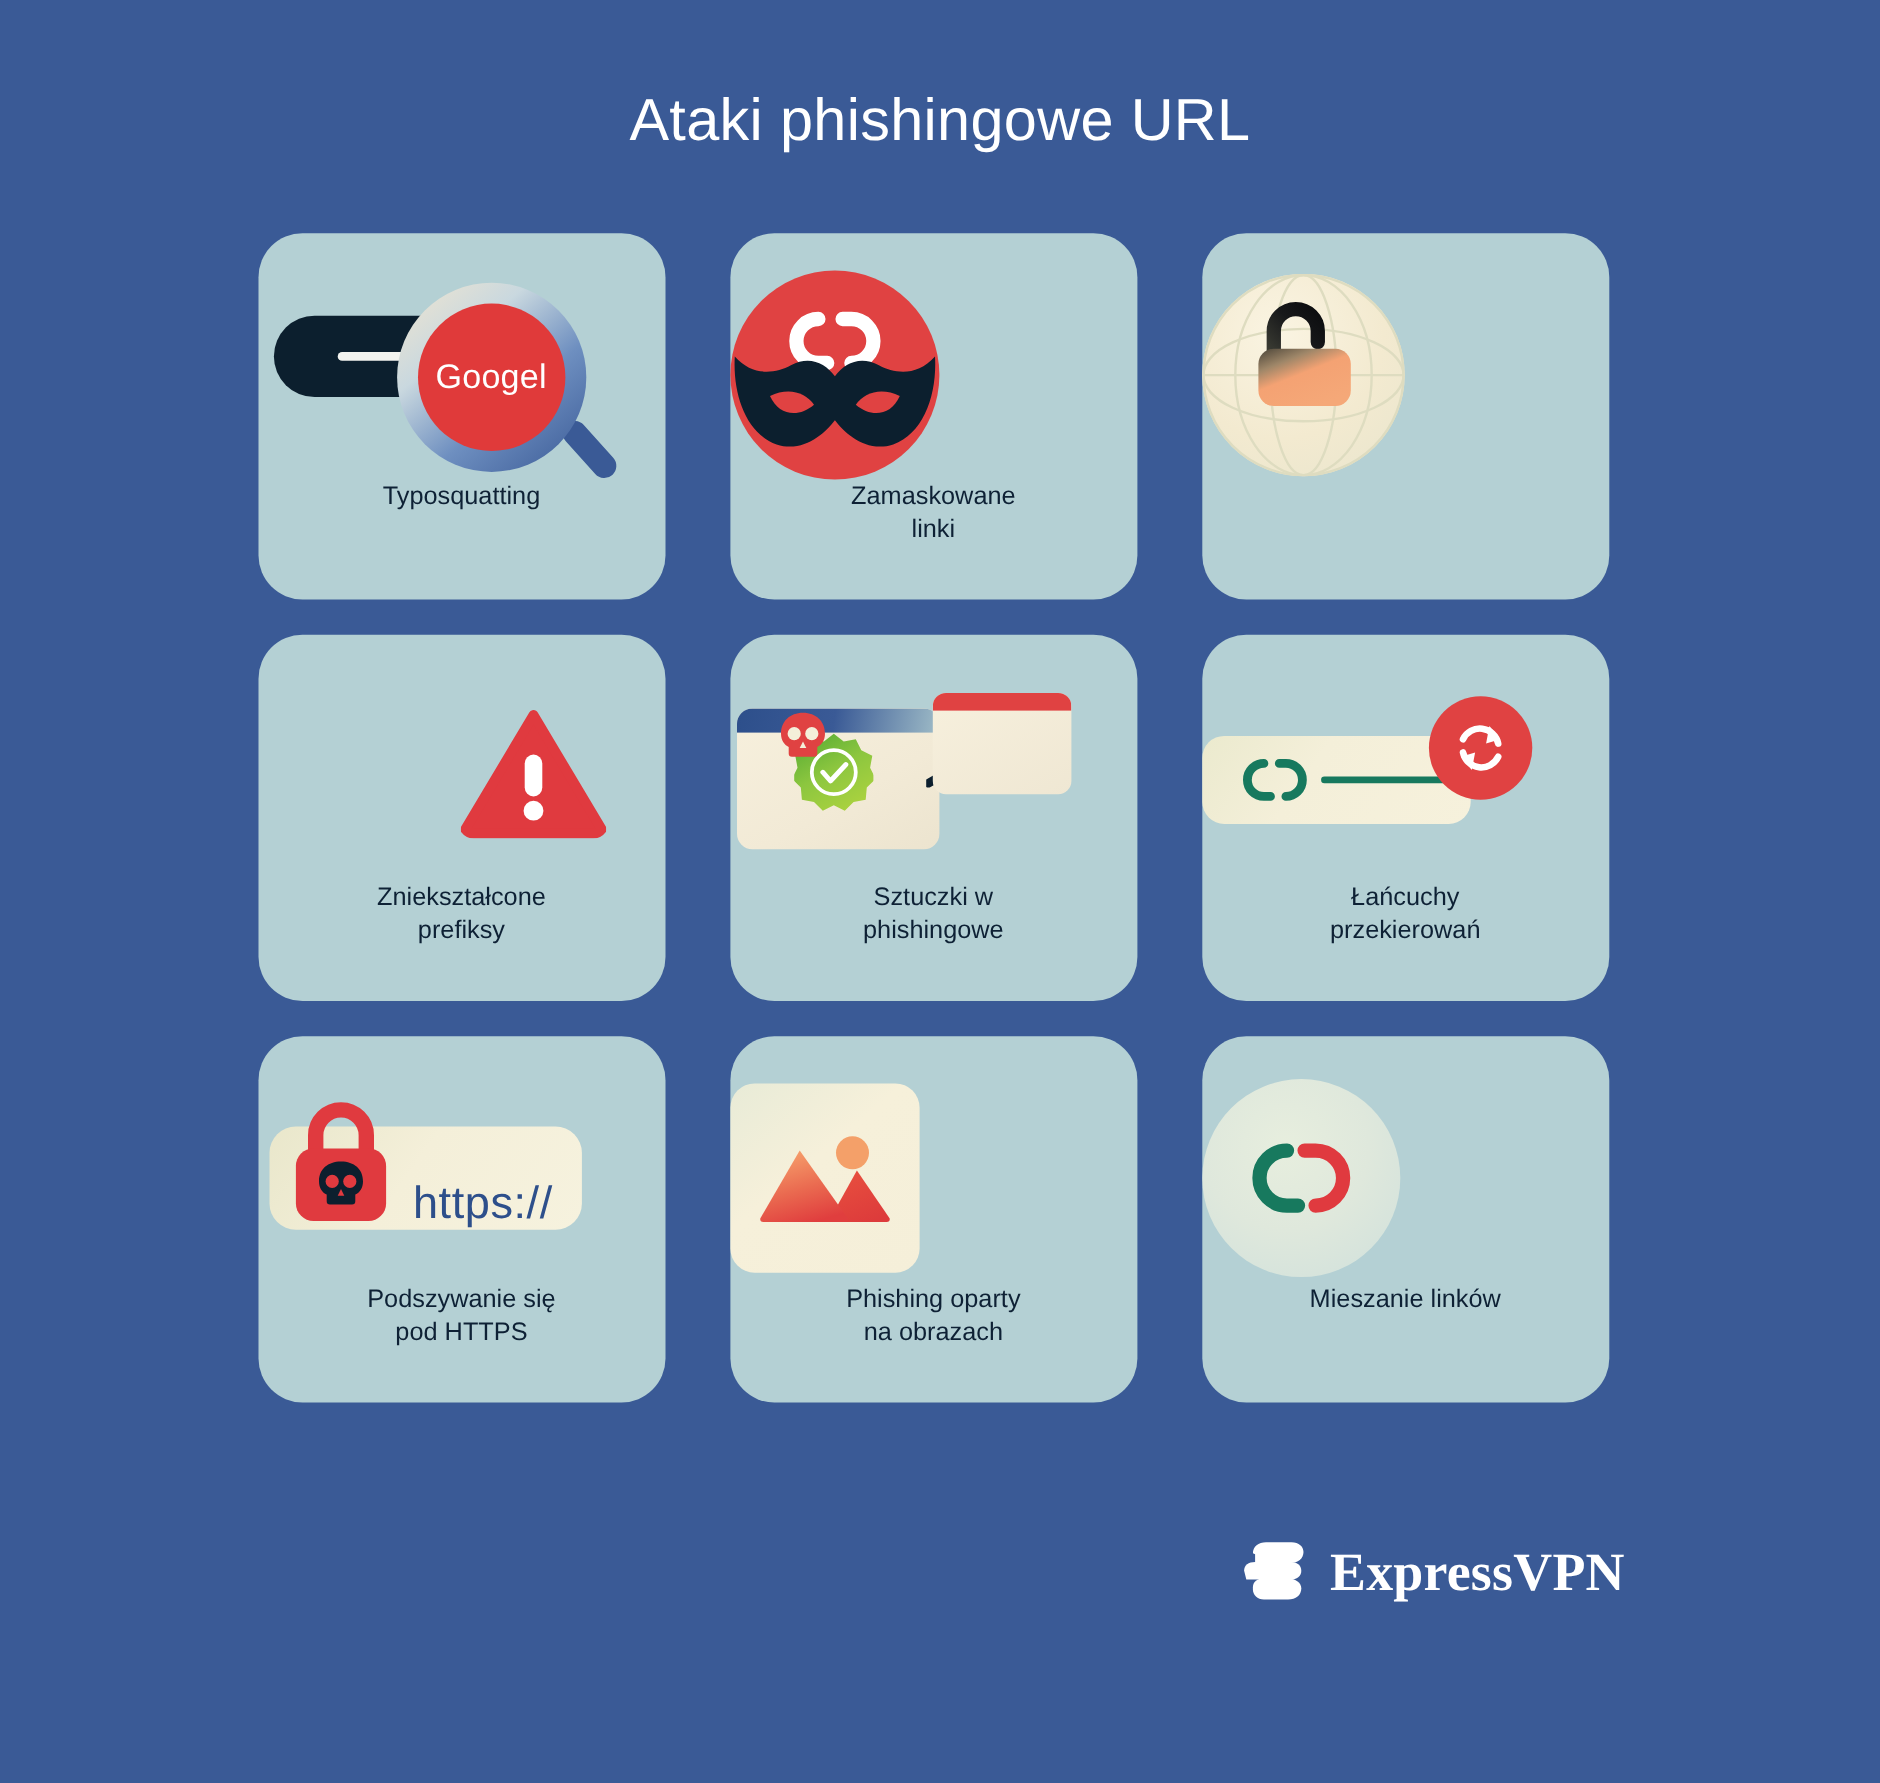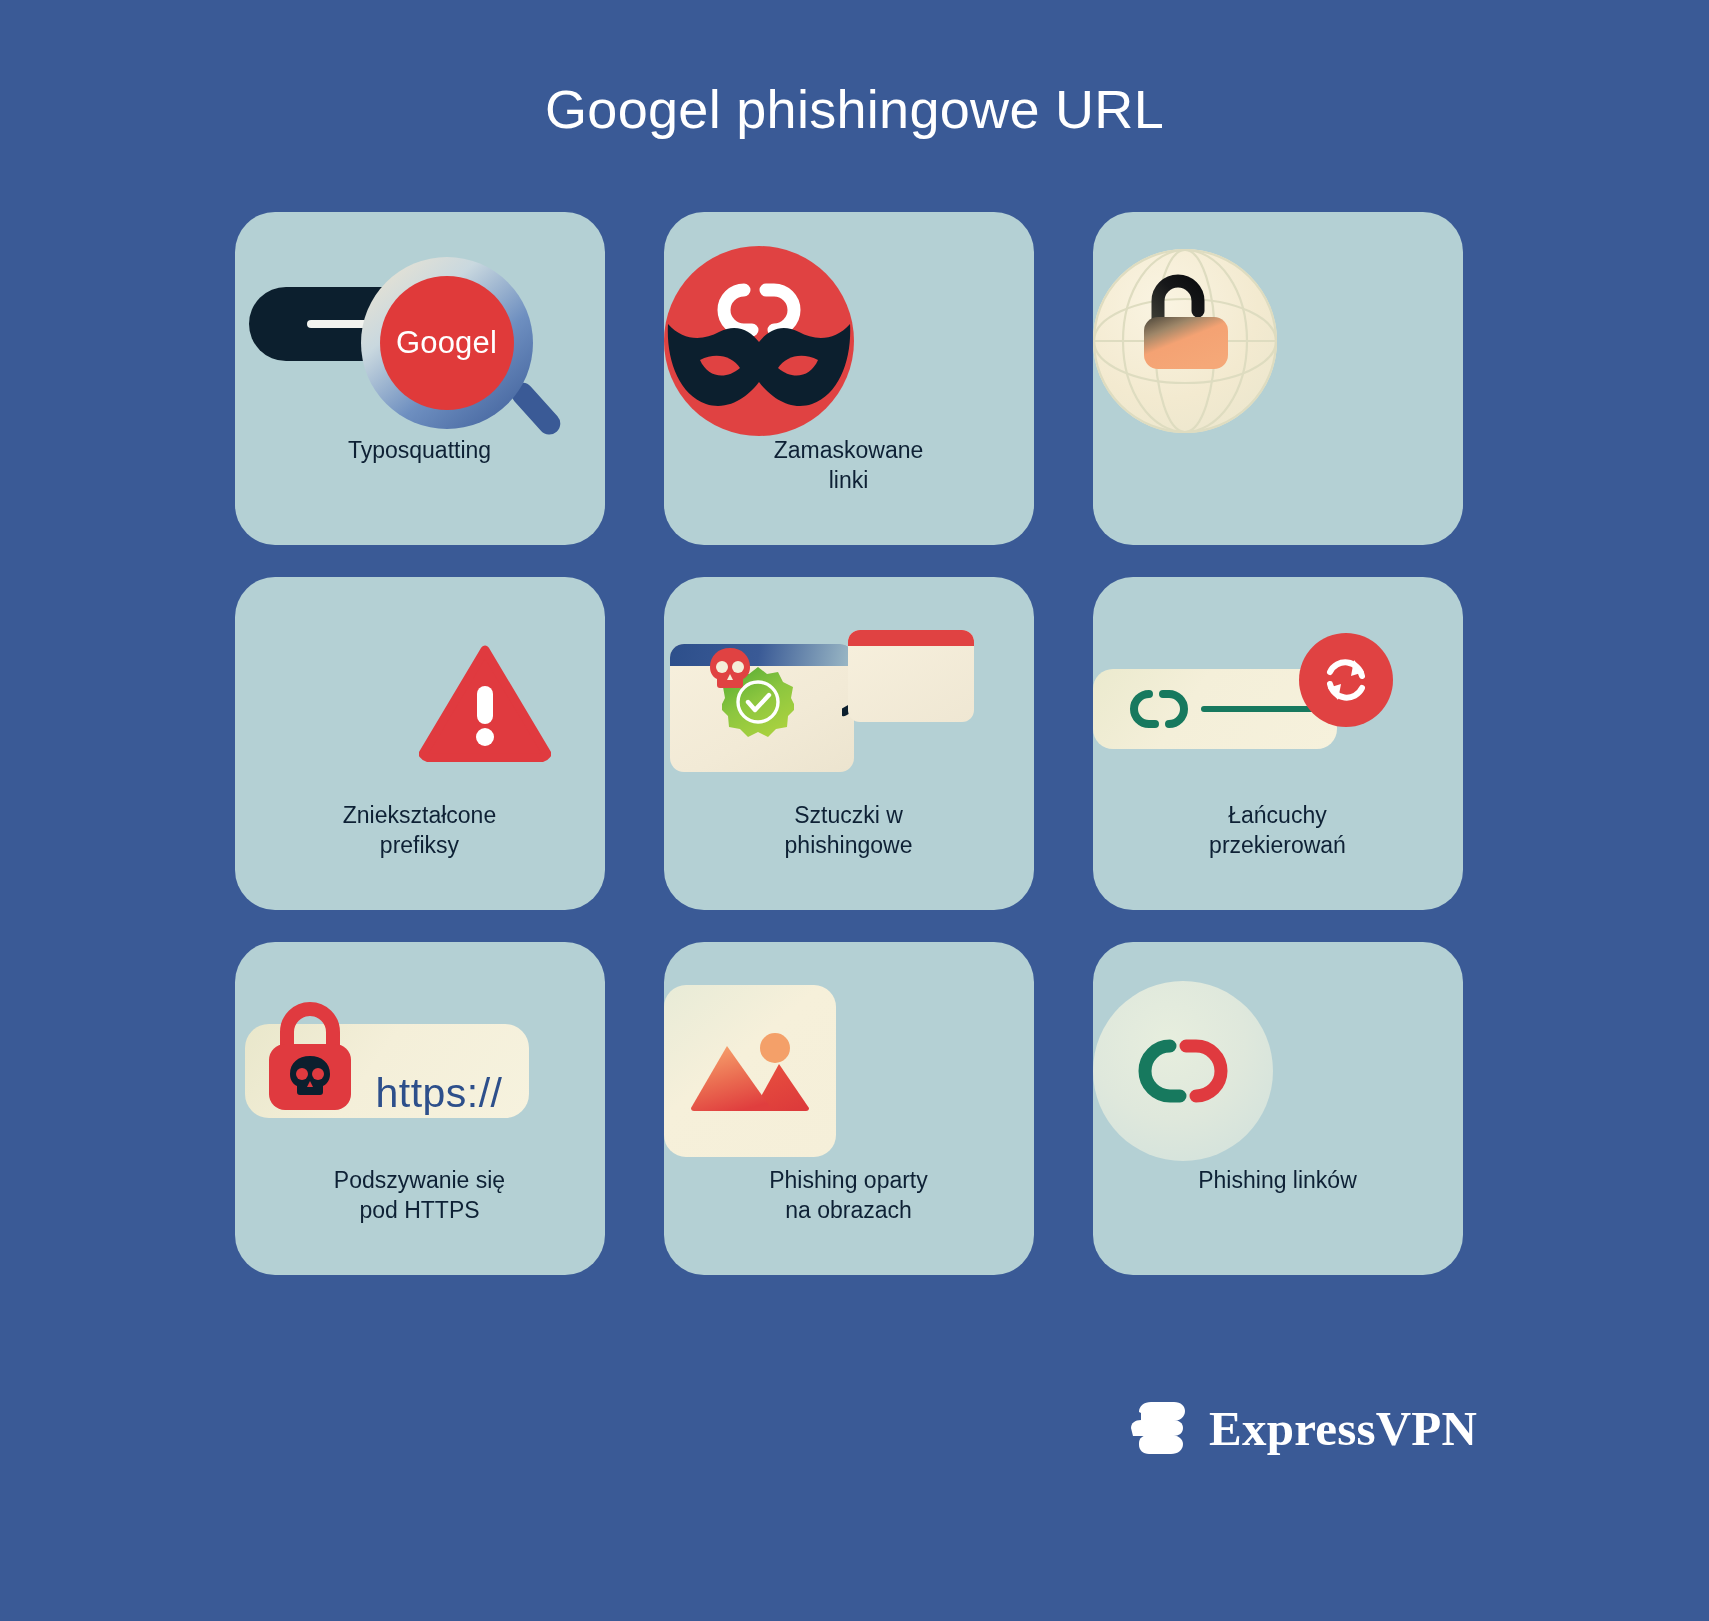--- a/index.html
+++ b/index.html
@@ -223,21 +223,21 @@
     font-weight: 700;
     letter-spacing: .2px;
     line-height: 1;
   }
 </style>
 </head>
 <body>
 
 <div class="infographic">
 
-  <h1 class="page-title">Googel phishingowe URL</h1>
+  <h1 class="page-title">Ataki phishingowe URL</h1>
 
   <div class="grid">
 
     <div class="card">
       <div class="card-icon">
         <div class="ts-wrap">
           <div class="ts-bar"></div>
           <div class="ts-handle"></div>
           <div class="ts-glass">
             <div class="ts-lens">
@@ -424,21 +424,21 @@
 
     <div class="card">
       <div class="card-icon">
         <div class="mix-wrap">
           <svg width="126" height="78" viewBox="0 0 126 78">
             <path d="M50 14 A22 22 0 1 0 50 64 L60 64" stroke="#17795e" stroke-width="13" fill="none" stroke-linecap="round"></path>
             <path d="M76 64 A22 22 0 1 0 76 14 L66 14" stroke="#e03a3f" stroke-width="13" fill="none" stroke-linecap="round"></path>
           </svg>
         </div>
       </div>
-      <div class="card-label">Phishing linków</div>
+      <div class="card-label">Mieszanie linków</div>
     </div>
 
   </div>
 
   <div class="footer">
     <svg width="66" height="66" viewBox="0 0 66 66">
       <path d="M14 17 C14 11 19 7 26 7 L49 7 C56 7 60 11 60 16 C60 22 55 26 48 26 L16 26 L16 18 Z" fill="#ffffff"></path>
       <path d="M6 33 C6 28 10 25 16 25 L48 25 C54 25 58 28 58 33 C58 38 54 41 48 41 L8 41 Z" fill="#ffffff"></path>
       <path d="M14 48 C14 43 18 40 24 40 L46 40 C53 40 58 44 58 49 C58 55 53 59 46 59 L24 59 C18 59 14 55 14 50 Z" fill="#ffffff"></path>
       <path d="M6 33 C6 28 10 25 16 25 L30 25 L30 41 L8 41 Z" fill="#3a5a96" opacity="0"></path>

